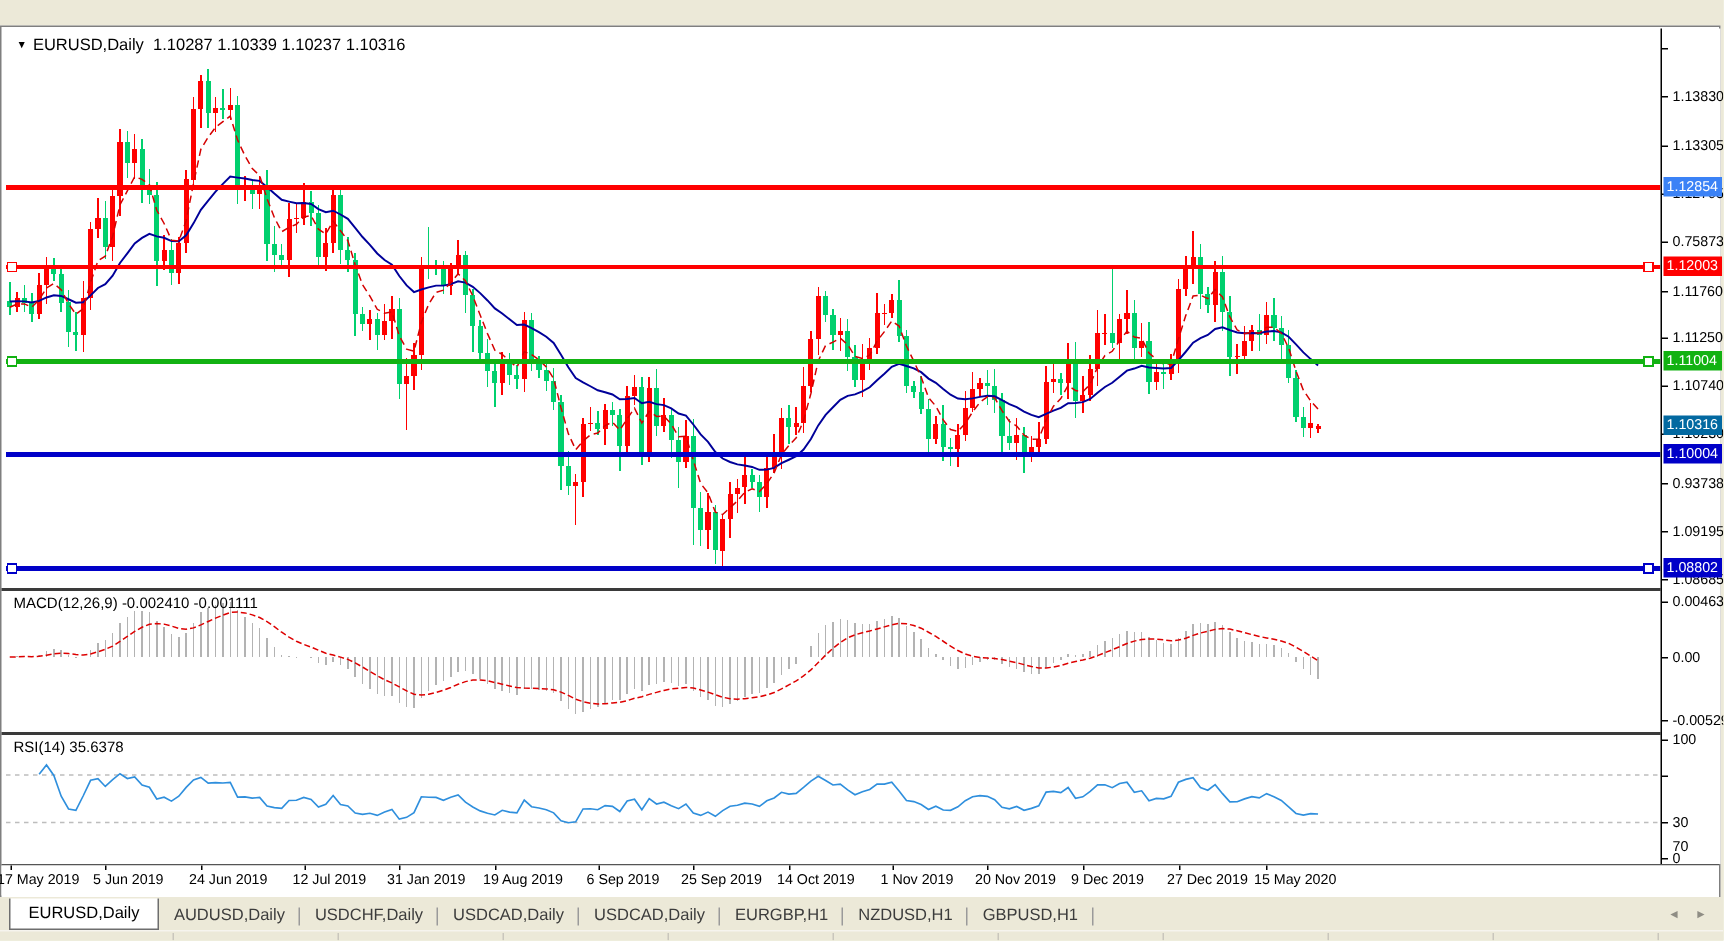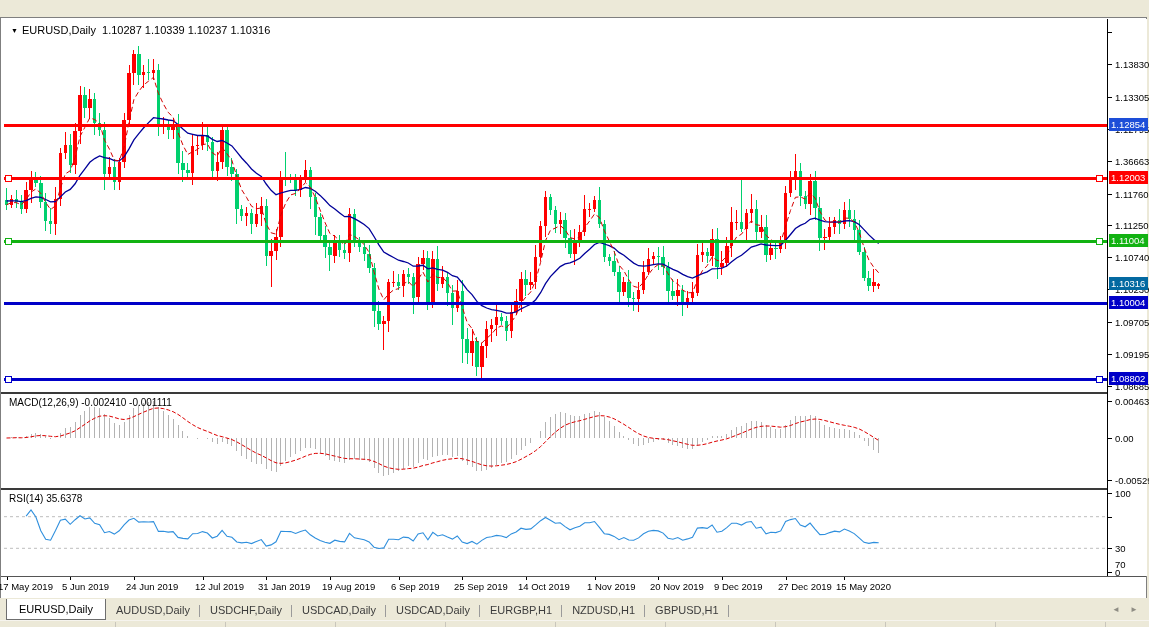--- a/index.html
+++ b/index.html
@@ -674,50 +674,50 @@
     <div id="axis-col">
         <div class="ax-tick" style="top: 13px;"></div>
         <div class="ax-label" style="top: 8px; margin-left: 48px;">1.14340</div>
         <div class="ax-tick" style="top: 45px;"></div>
         <div class="ax-label" style="top: 40px;">1.13830</div>
         <div class="ax-tick" style="top: 78px;"></div>
         <div class="ax-label" style="top: 73px;">1.13305</div>
         <div class="ax-tick" style="top: 110px;"></div>
         <div class="ax-label" style="top: 105px;">1.12795</div>
         <div class="ax-tick" style="top: 142px;"></div>
-        <div class="ax-label" style="top: 137px;">1.36663</div>
+        <div class="ax-label" style="top: 137px;">0.75873</div>
         <div class="ax-tick" style="top: 175px;"></div>
         <div class="ax-label" style="top: 170px;">1.11760</div>
         <div class="ax-tick" style="top: 206px;"></div>
         <div class="ax-label" style="top: 201px;">1.11250</div>
         <div class="ax-tick" style="top: 238px;"></div>
         <div class="ax-label" style="top: 233px;">1.10740</div>
         <div class="ax-tick" style="top: 270px;"></div>
         <div class="ax-label" style="top: 265px;">1.10230</div>
         <div class="ax-tick" style="top: 303px;"></div>
-        <div class="ax-label" style="top: 298px;">1.09705</div>
+        <div class="ax-label" style="top: 298px;">0.93738</div>
         <div class="ax-tick" style="top: 335px;"></div>
         <div class="ax-label" style="top: 330px;">1.09195</div>
         <div class="ax-tick" style="top: 367px;"></div>
         <div class="ax-label" style="top: 362px;">1.08685</div>
         <div class="ax-tick" style="top: 382px;"></div>
         <div class="ax-label" style="top: 377px;">0.00463</div>
         <div class="ax-tick" style="top: 419px;"></div>
         <div class="ax-label" style="top: 414px;">0.00</div>
         <div class="ax-tick" style="top: 461px;"></div>
         <div class="ax-label" style="top: 456px;">-0.00529</div>
         <div class="ax-tick" style="top: 474px;"></div>
         <div class="ax-label" style="top: 469px;">100</div>
         <div class="ax-tick" style="top: 498px;"></div>
         <div class="ax-label" style="top: 493px; margin-top: 47px;">70</div>
         <div class="ax-tick" style="top: 529px;"></div>
         <div class="ax-label" style="top: 524px;">30</div>
         <div class="ax-tick" style="top: 553px;"></div>
         <div class="ax-label" style="top: 548px;">0</div>
-        <div class="badge" style="top: 99px; background: #1d4ed8;">1.12854</div>
+        <div class="badge" style="top: 99px; background: #3b82f6;">1.12854</div>
         <div class="badge" style="top: 152px; background: rgb(255, 0, 0);">1.12003</div>
         <div class="badge" style="top: 215px; background: rgb(18, 178, 18);">1.11004</div>
         <div class="badge" style="top: 277px; background: rgb(0, 0, 200);">1.10004</div>
         <div class="badge" style="top: 353px; background: rgb(0, 0, 200);">1.08802</div>
         <div class="badge" style="top: 258px; background: #0369a1;">1.10316</div>
       </div>
   </div>
 
   <div id="tabbar">
     <div class="tab active">EURUSD,Daily</div>

